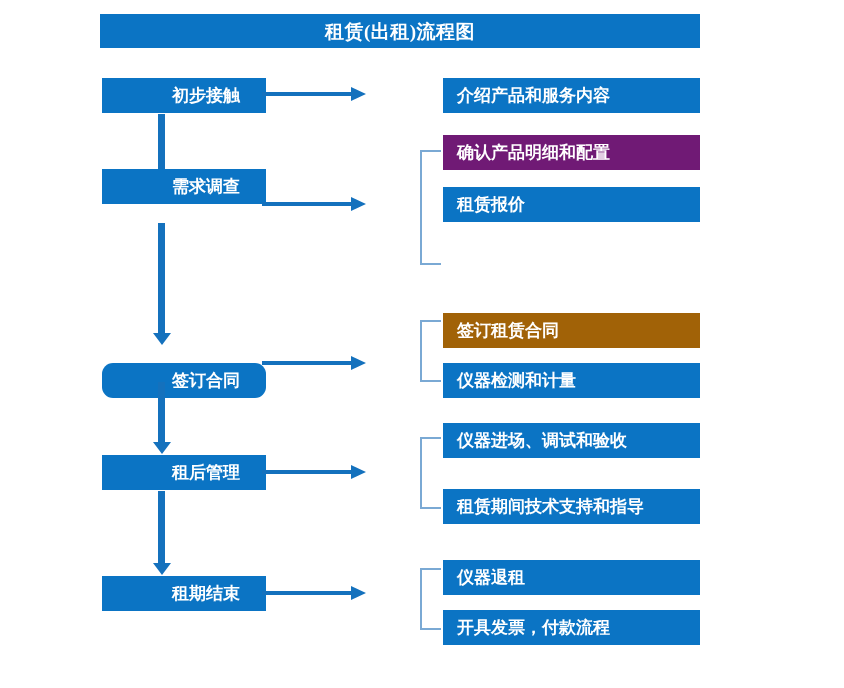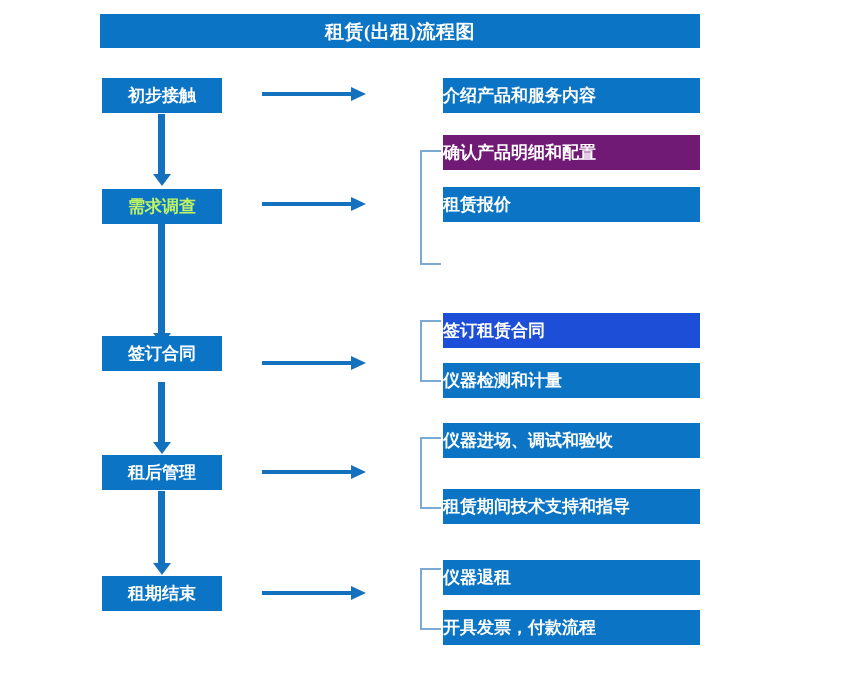--- a/index.html
+++ b/index.html
@@ -24,29 +24,31 @@
 
   
   .stage-box{
     position:absolute;
     left:102px;width:120px;height:35px;
     background:#0b74c4;
     color:#ffffff;
     display:flex;align-items:center;justify-content:center;
     font-size:17px;font-weight:bold;
     line-height:1;
+    padding-left:44px;
   }
 
   
   .detail-box{
     position:absolute;
     left:443px;width:257px;height:35px;
     background:#0b74c4;
     color:#ffffff;
     display:flex;align-items:center;
+    padding-left:14px;
     box-sizing:border-box;
     font-size:17px;font-weight:bold;
     line-height:1;
   }
 
   
   .h-arrow{position:absolute;left:262px;width:104px;height:14px;}
   .h-arrow .shaft{
     position:absolute;left:0;top:5px;width:91px;height:4px;
     background:#1471bd;
@@ -96,47 +98,47 @@
     <div class="head" style="border-left-color: rgb(20, 113, 189);"></div>
   </div>
 
   <div class="detail-box" style="top: 78px; background: rgb(11, 116, 196); color: rgb(255, 255, 255);">介绍产品和服务内容</div>
 
   <div class="v-arrow" style="top:114px;height:72px">
     <div class="shaft" style="height: 60px; background: rgb(20, 113, 189);"></div>
     <div class="head" style="top: 60px; border-top-color: rgb(20, 113, 189);"></div>
   </div>
 
-  <div class="stage-box" style="top: 189px; background: rgb(11, 116, 196); color: #bef264;">需求调查</div>
+  <div class="stage-box" style="top: 169px; background: rgb(11, 116, 196); color: #ffffff;">需求调查</div>
 
   <div class="h-arrow" style="top:197px">
     <div class="shaft" style="background: rgb(20, 113, 189);"></div>
     <div class="head" style="border-left-color: rgb(20, 113, 189);"></div>
   </div>
 
   <div class="bracket" style="top: 150px; height: 115px; border-color: rgb(122, 169, 212);"></div>
 
   <div class="detail-box" style="top: 135px; background: #701a75; color: rgb(255, 255, 255);">确认产品明细和配置</div>
   <div class="detail-box" style="top: 187px; background: rgb(11, 116, 196); color: rgb(255, 255, 255);">租赁报价</div>
 
   <div class="v-arrow" style="top:223px;height:122px">
     <div class="shaft" style="height: 110px; background: rgb(20, 113, 189);"></div>
     <div class="head" style="top: 110px; border-top-color: rgb(20, 113, 189);"></div>
   </div>
 
-  <div class="stage-box" style="top: 336px; background: rgb(11, 116, 196); color: rgb(255, 255, 255);">签订合同</div>
+  <div class="stage-box" style="top: 363px; background: rgb(11, 116, 196); color: rgb(255, 255, 255); border-radius: 11px;">签订合同</div>
 
   <div class="h-arrow" style="top:356px">
     <div class="shaft" style="background: rgb(20, 113, 189);"></div>
     <div class="head" style="border-left-color: rgb(20, 113, 189);"></div>
   </div>
 
   <div class="bracket" style="top: 320px; height: 62px; border-color: rgb(122, 169, 212);"></div>
 
-  <div class="detail-box" style="top: 313px; background: #1d4ed8; color: rgb(255, 255, 255);">签订租赁合同</div>
+  <div class="detail-box" style="top: 313px; background: #a16207; color: rgb(255, 255, 255);">签订租赁合同</div>
   <div class="detail-box" style="top: 363px; background: rgb(11, 116, 196); color: rgb(255, 255, 255);">仪器检测和计量</div>
 
   <div class="v-arrow" style="top:382px;height:72px">
     <div class="shaft" style="height: 60px; background: rgb(20, 113, 189);"></div>
     <div class="head" style="top: 60px; border-top-color: rgb(20, 113, 189);"></div>
   </div>
 
   <div class="stage-box" style="top: 455px; background: rgb(11, 116, 196); color: rgb(255, 255, 255);">租后管理</div>
 
   <div class="h-arrow" style="top:465px">

